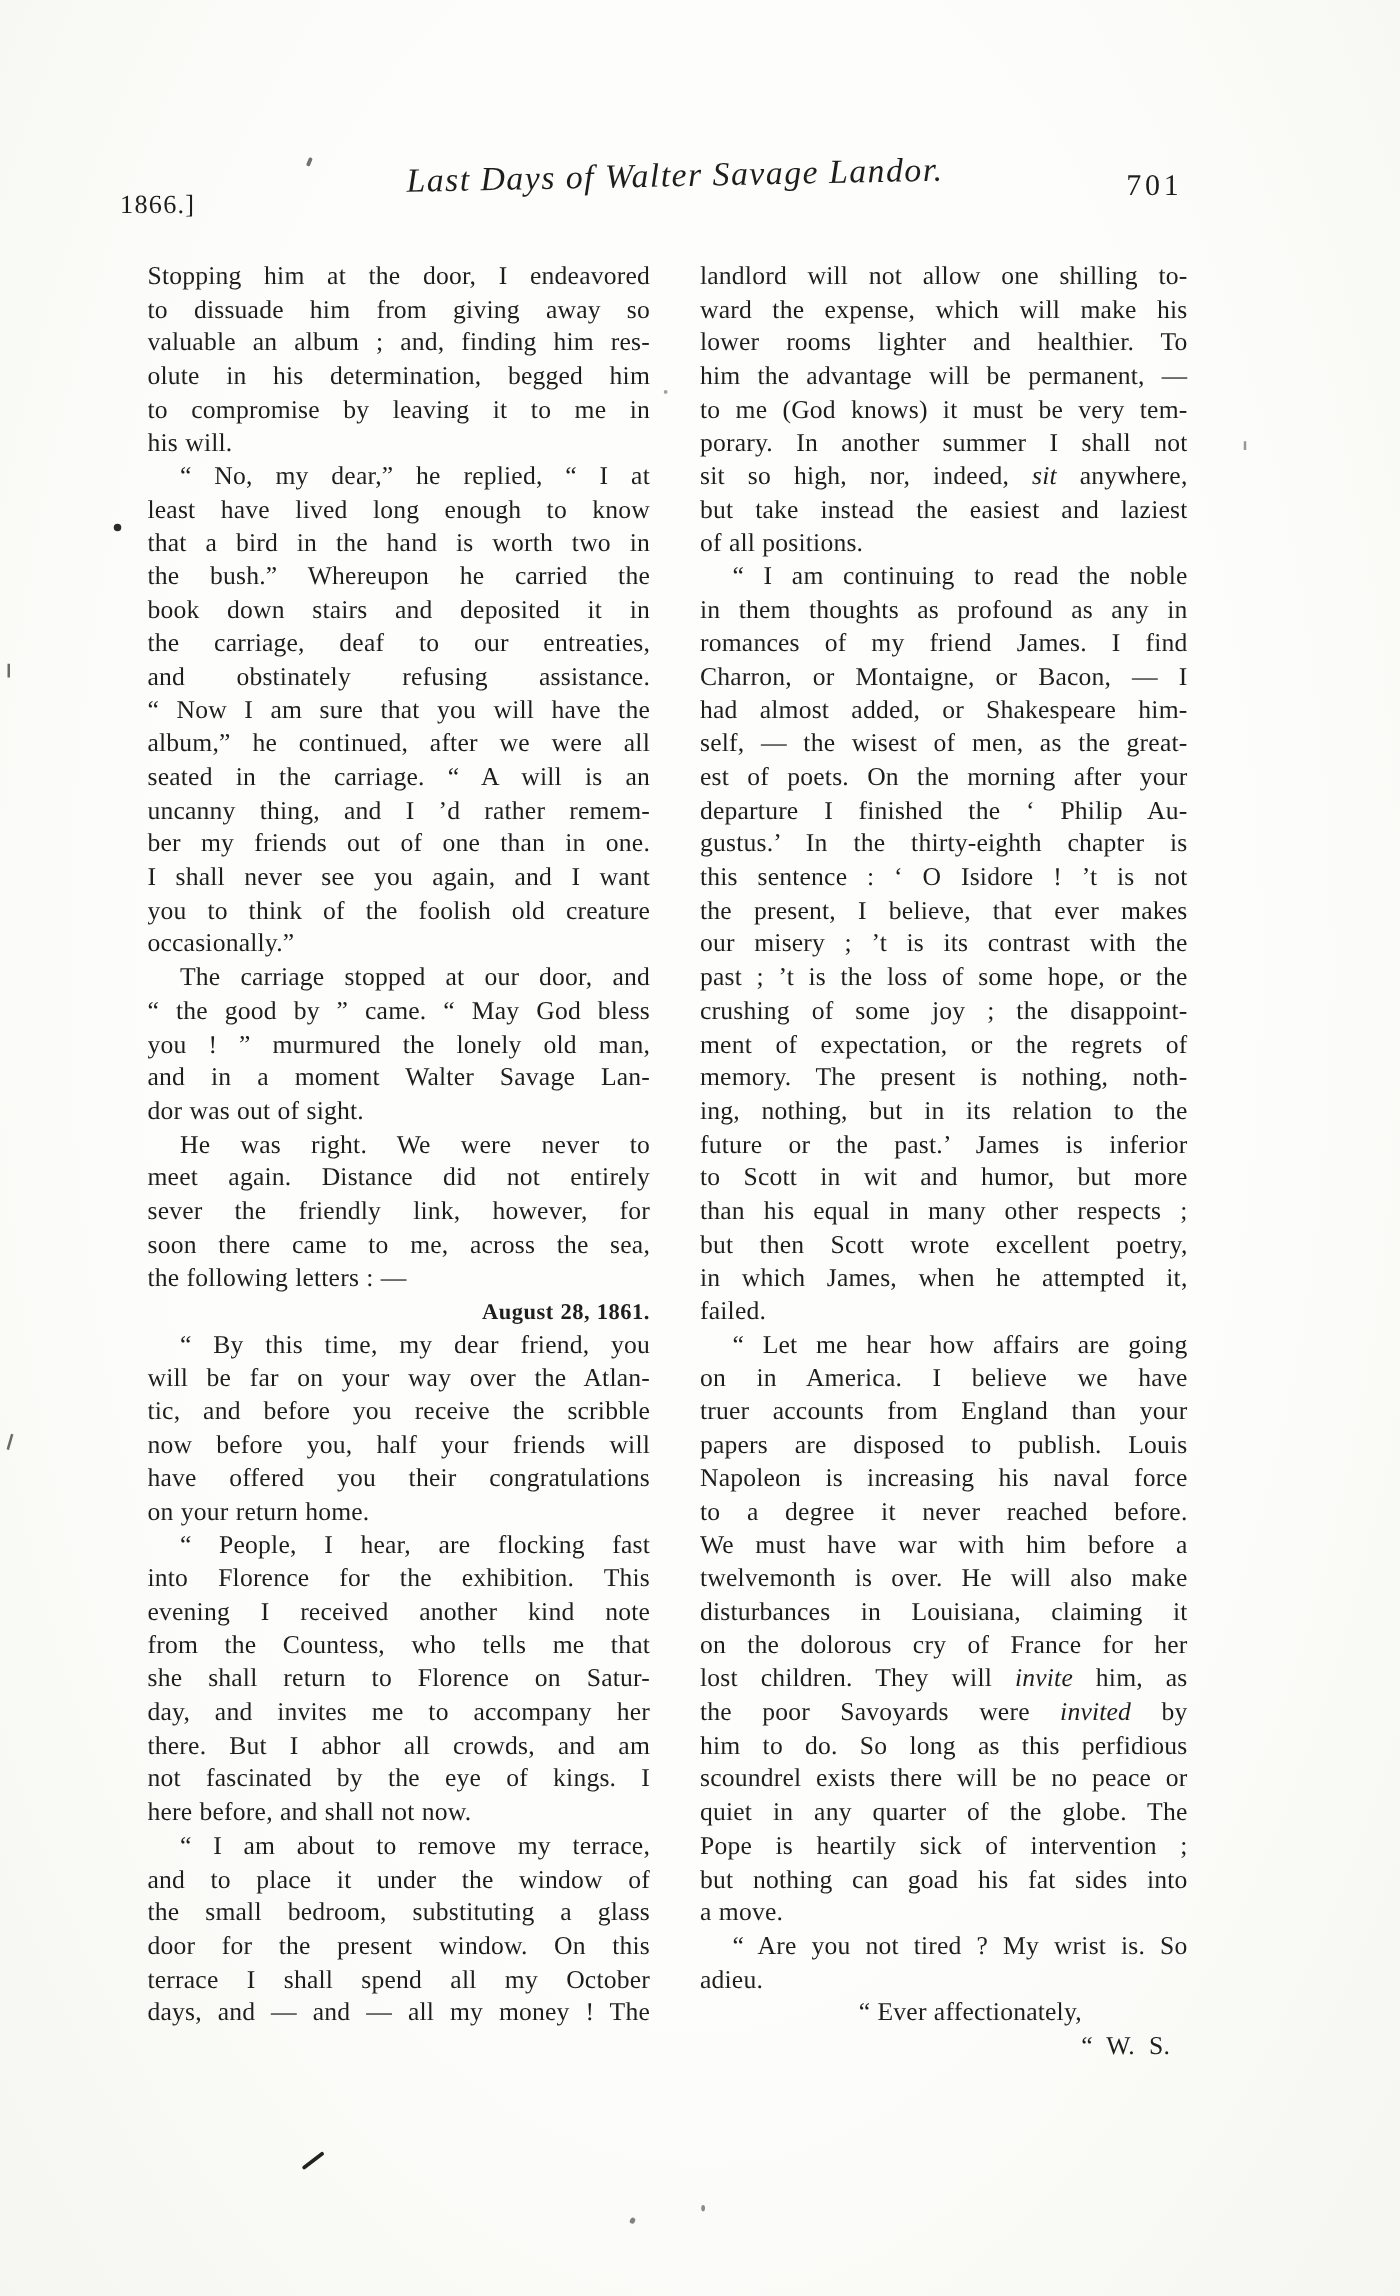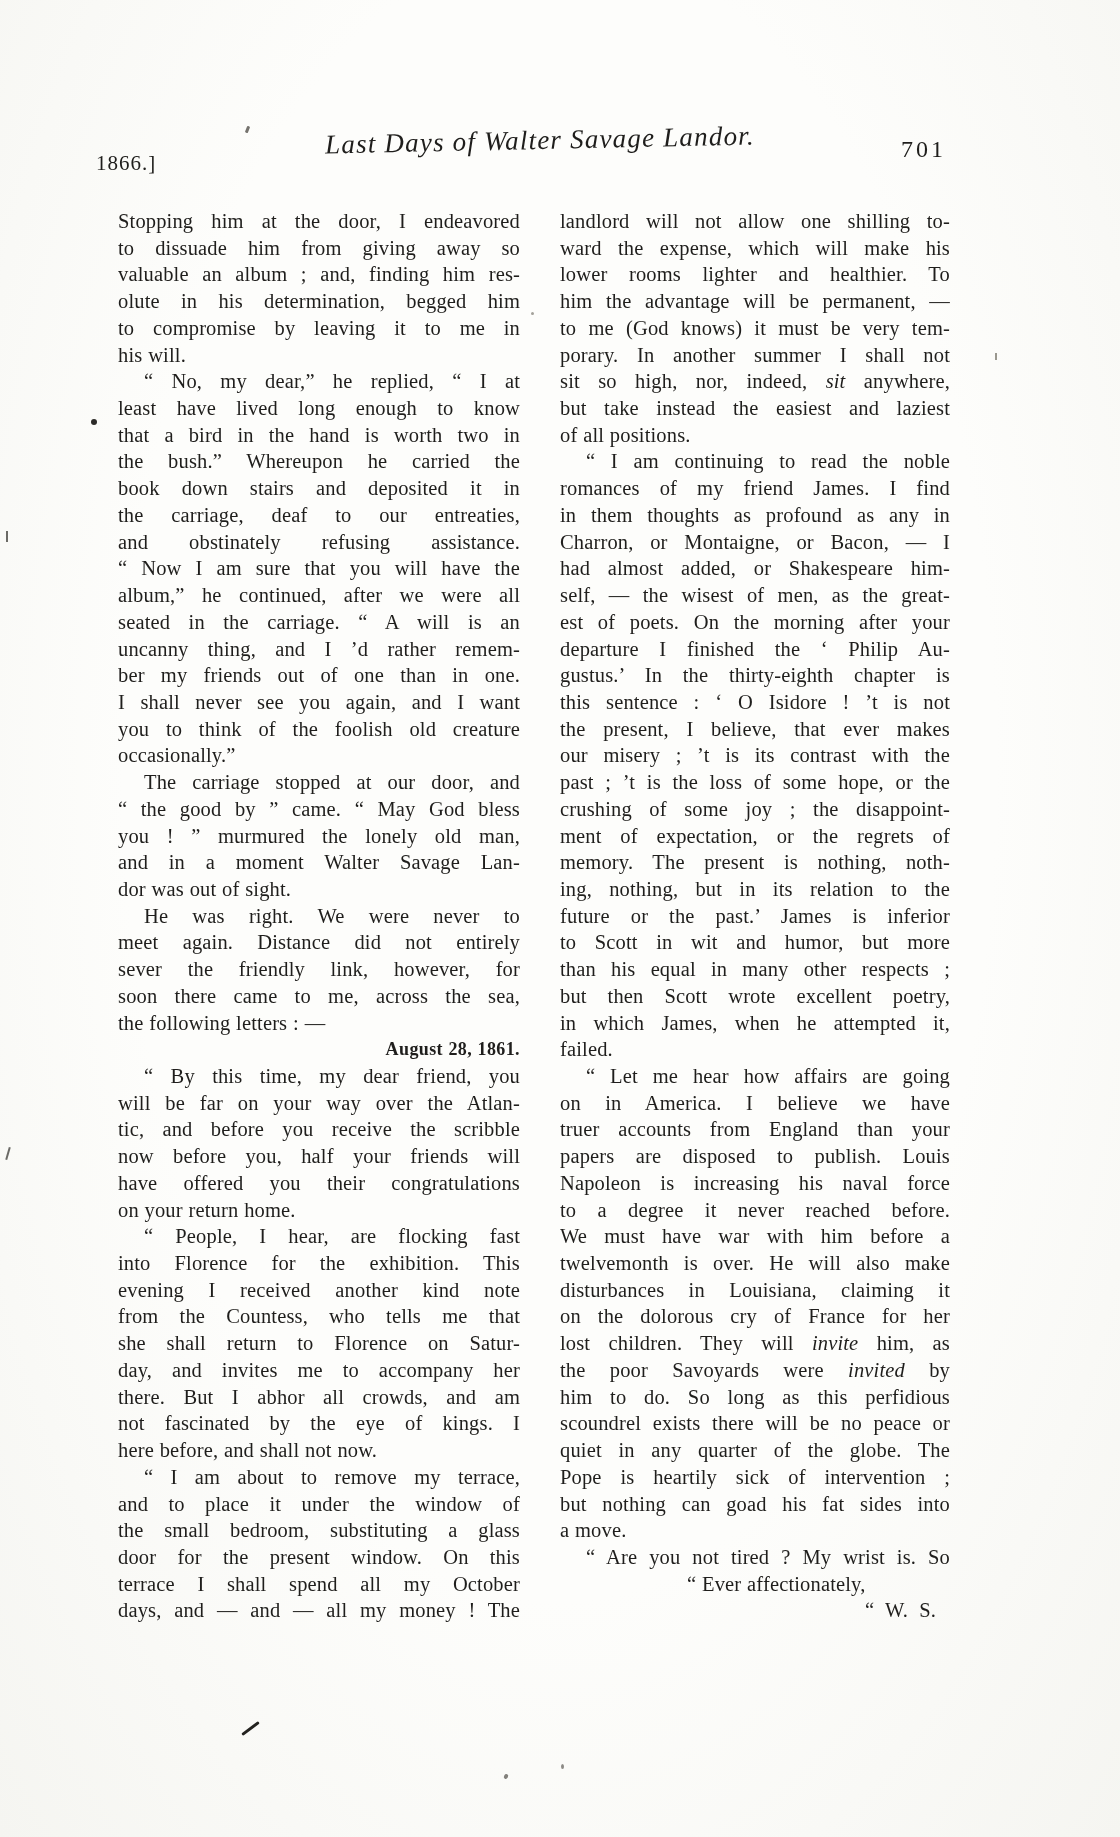--- a/index.html
+++ b/index.html
@@ -118,22 +118,22 @@
       <div class="line">landlord will not allow one shilling to-</div>
       <div class="line">ward the expense, which will make his</div>
       <div class="line">lower rooms lighter and healthier.  To</div>
       <div class="line">him the advantage will be permanent, —</div>
       <div class="line">to me (God knows) it must be very tem-</div>
       <div class="line">porary.  In another summer I shall not</div>
       <div class="line">sit so high, nor, indeed, <i>sit</i> anywhere,</div>
       <div class="line">but take instead the easiest and laziest</div>
       <div class="line end">of all positions.</div>
       <div class="line indent">“ I am continuing to read the noble</div>
+      <div class="line">in them thoughts as profound as any in</div>
       <div class="line">romances of my friend James.  I find</div>
-      <div class="line">in them thoughts as profound as any in</div>
       <div class="line">Charron, or Montaigne, or Bacon, — I</div>
       <div class="line">had almost added, or Shakespeare him-</div>
       <div class="line">self, — the wisest of men, as the great-</div>
       <div class="line">est of poets.  On the morning after your</div>
       <div class="line">departure I finished the ‘ Philip Au-</div>
       <div class="line">gustus.’  In the thirty-eighth chapter is</div>
       <div class="line">this sentence : ‘ O Isidore !  ’t is not</div>
       <div class="line">the present, I believe, that ever makes</div>
       <div class="line">our misery ; ’t is its contrast with the</div>
       <div class="line">past ; ’t is the loss of some hope, or the</div>
@@ -159,20 +159,21 @@
       <div class="line">on the dolorous cry of France for her</div>
       <div class="line">lost children.  They will <i>invite</i> him, as</div>
       <div class="line">the poor Savoyards were <i>invited</i> by</div>
       <div class="line">him to do.  So long as this perfidious</div>
       <div class="line">scoundrel exists there will be no peace or</div>
       <div class="line">quiet in any quarter of the globe.  The</div>
       <div class="line">Pope is heartily sick of intervention ;</div>
       <div class="line">but nothing can goad his fat sides into</div>
       <div class="line end">a move.</div>
       <div class="line indent">“ Are you not tired ?  My wrist is.  So</div>
+      <div class="line end">adieu.</div>
       <div class="line sig sig1">“ Ever affectionately,</div>
       <div class="line sig sig2">“ W. S. L.”</div>
     </div>
 
   <div class="art a-slash"></div>
   <div class="art a-dot1"></div>
   <div class="art a-tick1"></div>
   <div class="art a-tick2"></div>
   <div class="art a-sp1"></div>
   <div class="art a-sp2"></div>

